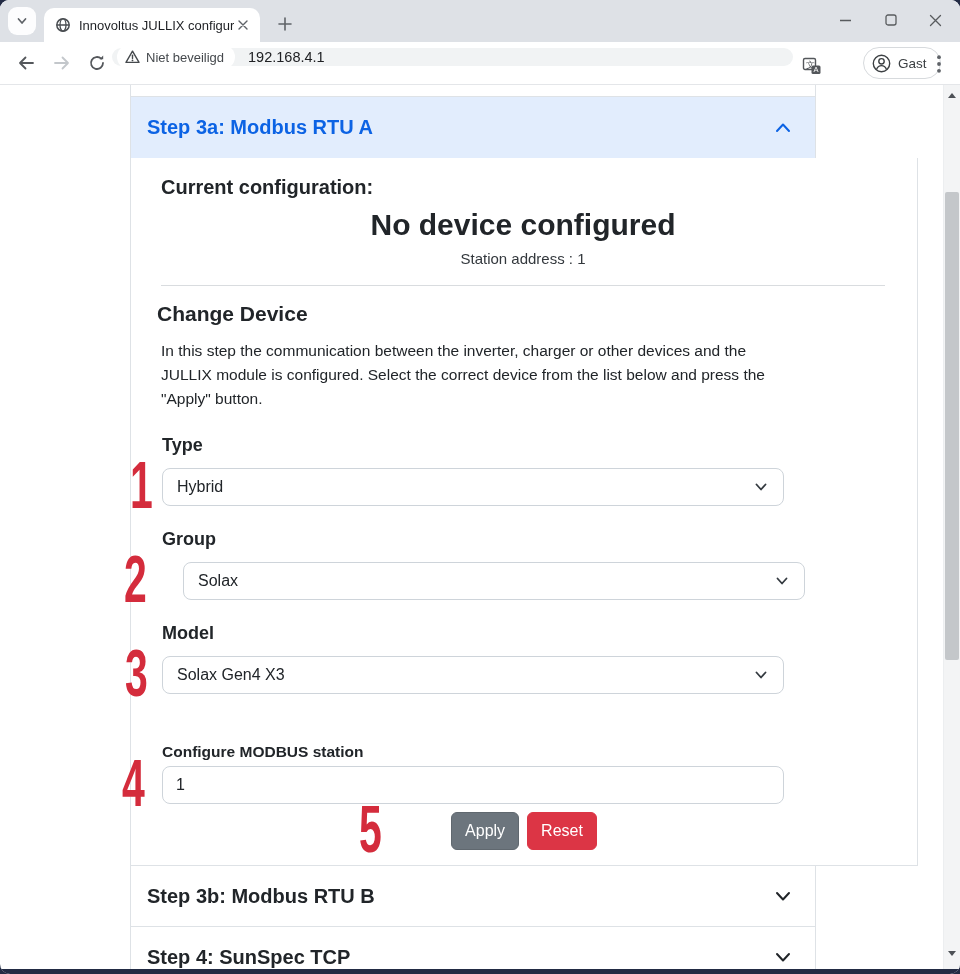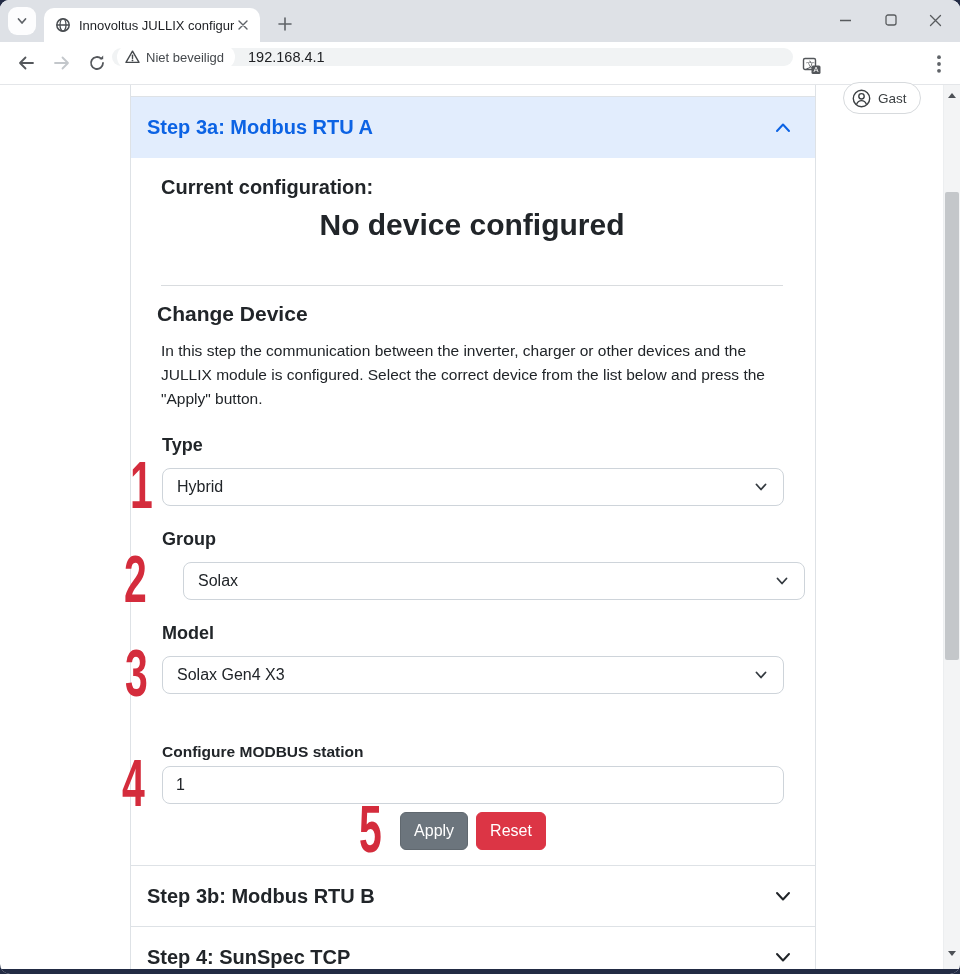--- a/index.html
+++ b/index.html
@@ -21,37 +21,37 @@
   .win-btn{width:45px;height:40px;display:flex;align-items:center;justify-content:center;cursor:pointer;}
 
   .toolbar{position:absolute;left:0;top:42px;width:960px;height:43px;background:#fff;border-bottom:1px solid #e4e6e9;}
   .nav-ic{position:absolute;top:49px;width:28px;height:28px;display:flex;align-items:center;justify-content:center;cursor:pointer;}
   .addr{position:absolute;left:112px;top:48px;width:681px;height:18px;border-radius:15px;background:#f1f3f4;
         display:flex;align-items:center;}
   .sec-chip{margin-left:5px;height:24px;border-radius:12px;background:#fff;display:flex;align-items:center;
             padding:0 11px 0 8px;gap:6px;cursor:pointer;}
   .sec-chip span{font-size:13px;color:#45494d;}
   .url{margin-left:13px;font-size:14.5px;color:#202124;}
-  .profile{position:absolute;left:843px;top:47px;height:32px;border-radius:16px;border:1px solid #d7dadd;background:#fff;
-           display:flex;align-items:center;padding:0 13px 0 8px;gap:7px;cursor:pointer;margin-top:35px;}
+  .profile{position:absolute;left:863px;top:47px;height:32px;border-radius:16px;border:1px solid #d7dadd;background:#fff;
+           display:flex;align-items:center;padding:0 13px 0 8px;gap:7px;cursor:pointer;}
   .profile span{font-size:13.5px;color:#3c4043;}
 
   
   .prev-strip{position:absolute;left:130px;top:85px;width:686px;height:12px;background:#fff;
               border:solid #dee2e6;border-width:0 1px 1px 1px;}
   .acc-hdr{position:absolute;left:130px;width:686px;height:61px;display:flex;align-items:center;
            justify-content:space-between;padding:0 22px 0 16px;cursor:pointer;background:#fff;
            border:solid #dee2e6;border-width:0 1px;}
   .acc-hdr .t{font-size:20px;font-weight:600;color:#212529;}
   #hdr3a{top:97px;background:#e2edfd;}
   #hdr3a .t{color:#0c63e4;}
   #hdr3b{top:866px;border-bottom:1px solid #dee2e6;}
   #hdr4{top:927px;height:60px;}
 
-  .body3a{position:absolute;left:130px;top:158px;width:686px;height:708px;background:#fff;
+  .body3a{position:absolute;left:130px;top:158px;width:788px;height:708px;background:#fff;
           border:solid #dee2e6;border-width:0 1px 1px 1px;}
   .body3a .abs{position:absolute;}
   .h-current{left:30px;top:18px;font-size:20px;font-weight:700;color:#212529;}
   .status{left:0;right:2px;top:50px;text-align:center;font-size:30px;font-weight:700;color:#212529;}
   .station-line{left:0;right:2px;top:92px;text-align:center;font-size:15px;color:#33383d;}
   .rule{left:30px;right:32px;top:127px;border-top:1px solid #d9dcdf;height:0;}
   .h-change{left:26px;top:144px;font-size:21px;font-weight:700;color:#212529;}
   .para{left:30px;top:181px;width:626px;font-size:15.5px;line-height:24px;color:#212529;}
   .f-label{font-size:18px;font-weight:600;color:#212529;}
   .lbl-type{left:31px;top:277px;}
@@ -201,20 +201,21 @@
   <div class="acc-hdr" id="hdr3a">
     <span class="t">Step 3a: Modbus RTU A</span>
     <svg width="20" height="20" viewBox="0 0 20 20">
         <polyline points="4,13 10,6.5 16,13" fill="none" stroke="#0c63e4" stroke-width="2" stroke-linecap="round" stroke-linejoin="round"></polyline>
       </svg>
   </div>
 
   <div class="body3a">
     <div class="abs h-current">Current configuration:</div>
     <div class="abs status">No device configured</div>
+    <div class="abs station-line">Station address : 1</div>
     <div class="abs rule"></div>
     <div class="abs h-change">Change Device</div>
     <div class="abs para">In this step the communication between the inverter, charger or other devices and the JULLIX module is configured. Select the correct device from the list below and press the "Apply" button.</div>
 
     <div class="abs f-label lbl-type">Type</div>
     <div class="abs select sel-type">
       <span class="val">Hybrid</span>
       <svg width="16" height="16" viewBox="0 0 16 16">
           <polyline points="3.5,5.5 8,10.5 12.5,5.5" fill="none" stroke="#343a40" stroke-width="1.8" stroke-linecap="round" stroke-linejoin="round"></polyline>
         </svg>

